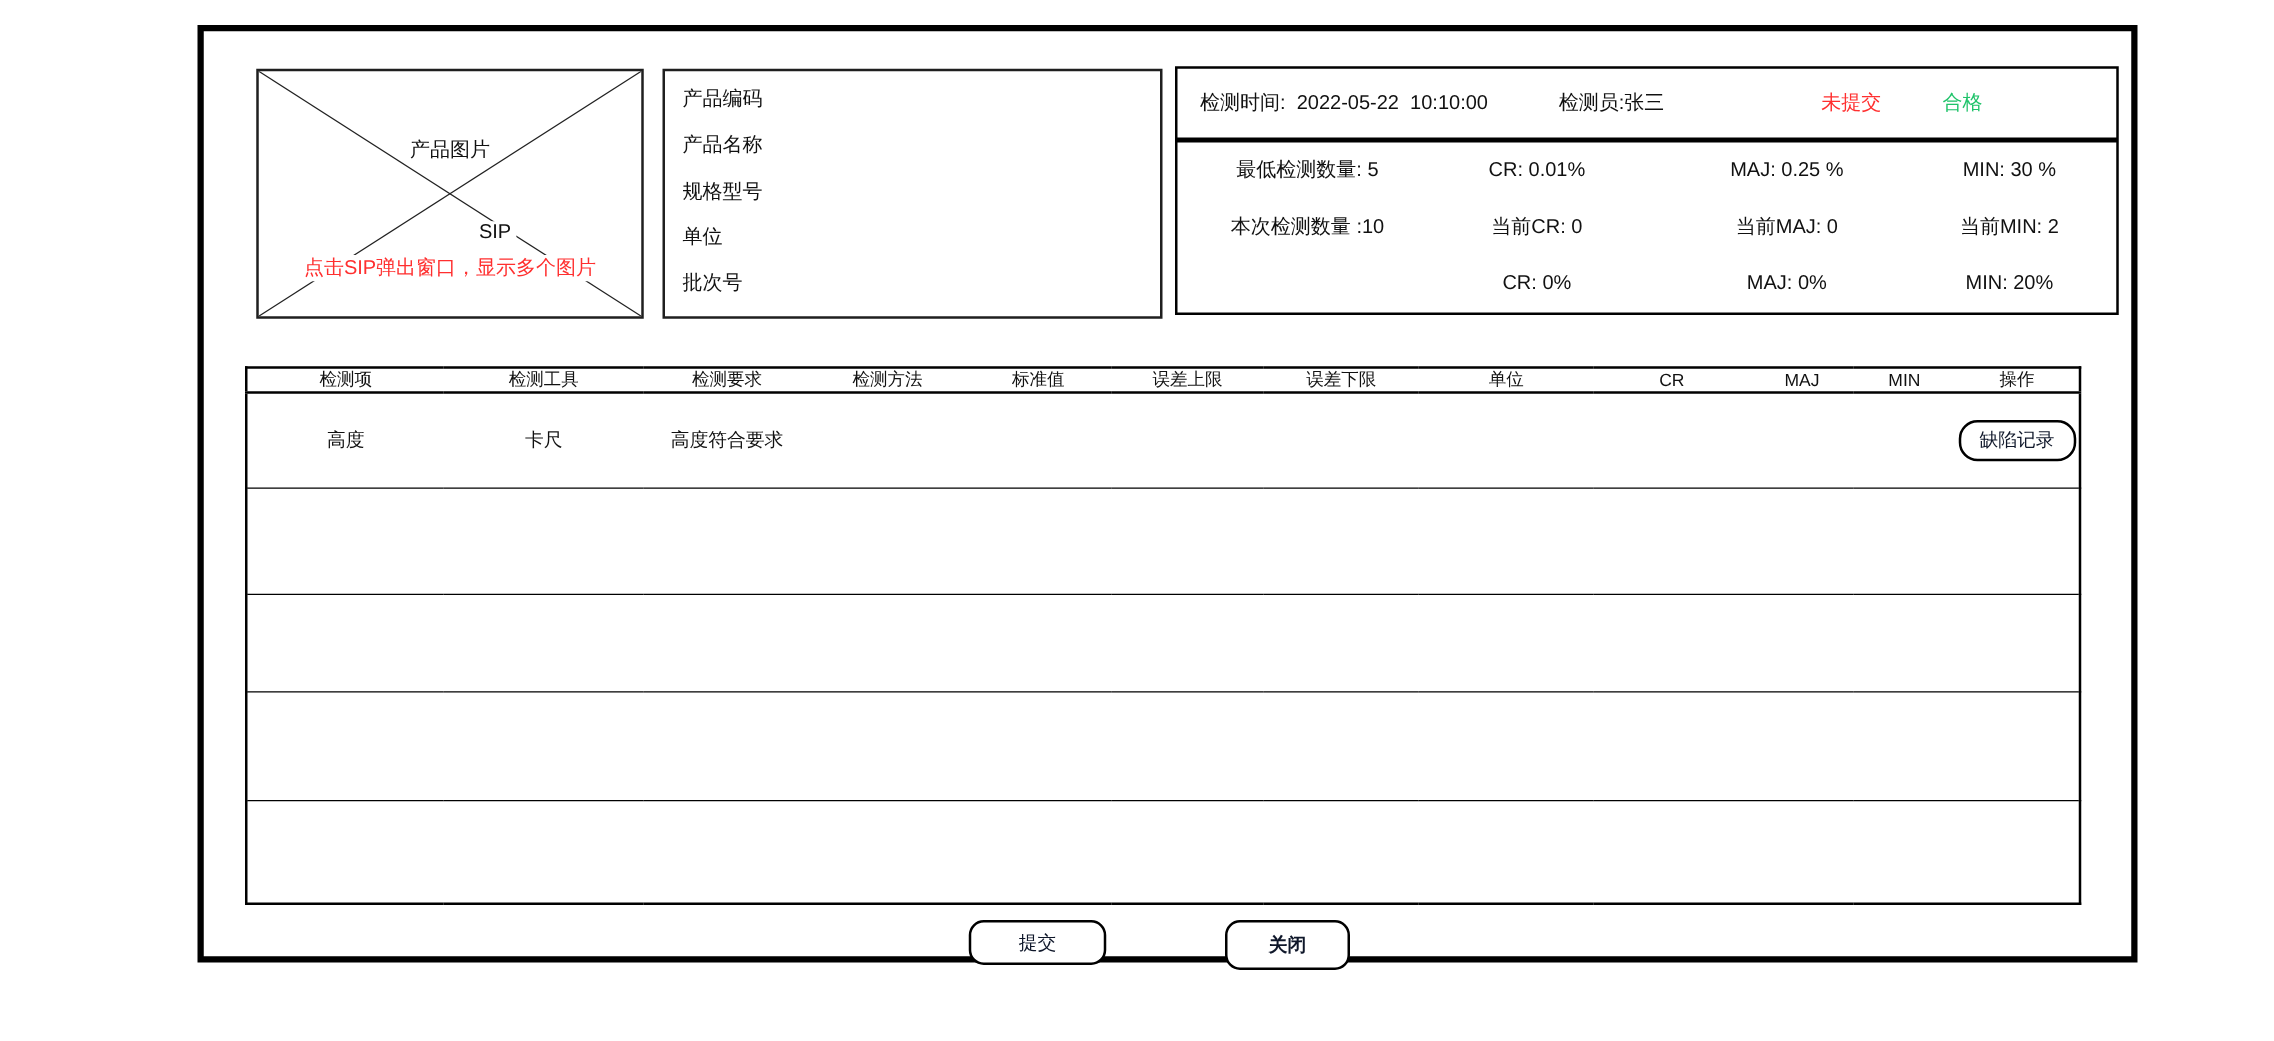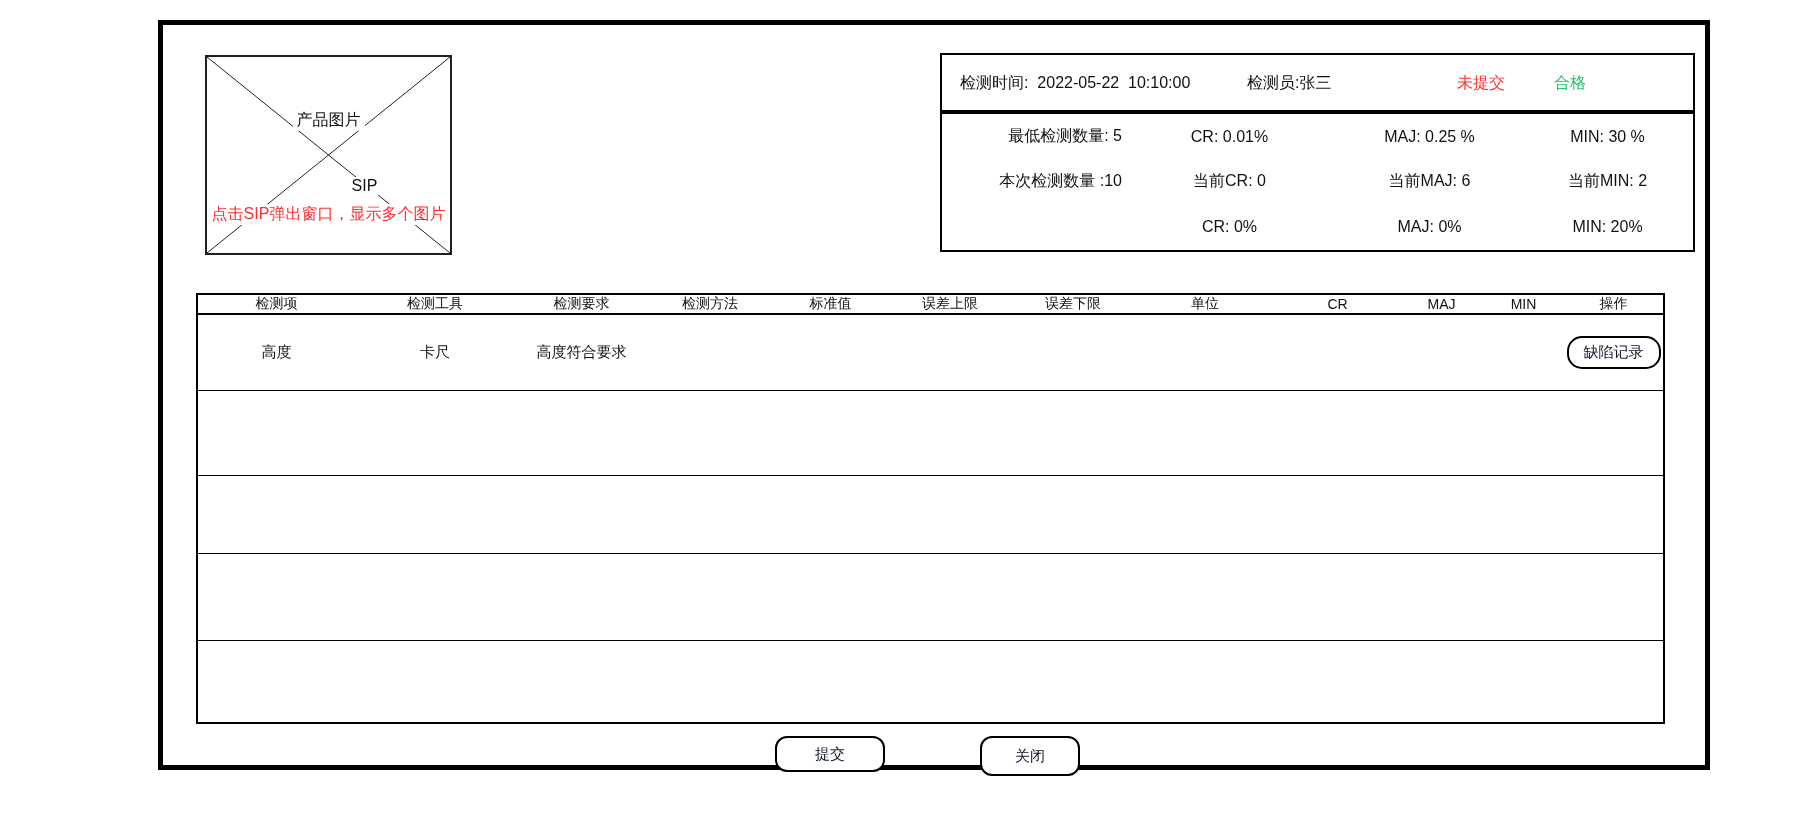--- a/index.html
+++ b/index.html
@@ -7,21 +7,21 @@
     width:1819px; height:833px; background:#ffffff;
     font-family:"Liberation Sans", sans-serif; color:#111;
     position:relative; overflow:hidden;
   }
   .window {
     position:absolute; left:158px; top:20px; width:1552px; height:750px;
     border:5px solid #000; background:#fff;
   }
   
   .img-box {
-    position:absolute; left:42px; top:30px; width:247px; height:200px;
+    position:absolute; left:42px; top:30px; width:310px; height:200px;
     border:2px solid #1f1f1f; background:#fff;
   }
   .img-box svg { position:absolute; inset:0; width:100%; height:100%; }
   .img-box .lbl {
     position:absolute; left:50%; transform:translateX(-50%);
     background:#fff; padding:0 4px; font-size:16px; white-space:nowrap;
   }
   .lbl-pic  { top:27%; }
   .lbl-sip  { top:61%;margin-left:36px; }
   .lbl-note { top:75%; color:var(--red); font-size:15px; }
@@ -44,21 +44,21 @@
   .t-unsubmit   { left:515px; color:var(--red); }
   .t-qualified  { left:612px; color:var(--green); }
   
   .stats-panel {
     position:absolute; left:777px; top:87px; width:755px; height:140px;
     border:2px solid #000; background:#fff;
     display:grid; grid-template-columns:180px 215px 185px 1fr;
     grid-template-rows:repeat(3, 1fr); align-items:center;
   }
   .stats-panel .cell { font-size:16px; text-align:center; white-space:pre; }
-  .stats-panel .cell.c0 { text-align:right; padding-left:28px; }
+  .stats-panel .cell.c0 { text-align:center; padding-left:28px; }
   
   table.grid {
     position:absolute; left:33px; top:268px; width:1467px;
     border-collapse:collapse; table-layout:fixed;
     border:2px solid #000; background:#fff;
   }
   table.grid th {
     height:18px; font-size:14px; font-weight:normal;
     border-bottom:2px solid #000000; text-align:center; vertical-align:middle;
     overflow:visible; white-space:nowrap;
@@ -73,54 +73,61 @@
   tr.row-4 td { height:87px; border-bottom:1.5px solid #000; }
   tr.row-5 td { height:83px; }
   
   .btn {
     background:#fff; border:2px solid #000; cursor:pointer;
     font-family:"Liberation Sans", sans-serif; color:#0f172a;
     display:inline-flex; align-items:center; justify-content:center;
   }
   .btn-defect { width:94px; height:33px; border-radius:15px; font-size:15px; }
   .btn-submit { position:absolute; left:612px; top:711px; width:110px; height:36px; border-radius:12px; font-size:15px; }
-  .btn-close  { position:absolute; left:817px; top:711px; width:100px; height:40px; border-radius:12px; font-size:15px; }
+  .btn-close  { position:absolute; left:817px; top:711px; width:100px; height:40px; border-radius:12px; font-size:15px;font-weight:bold; }
   :root { --red:#ff2f2f; --green:#1fc36a; }
 </style>
 </head>
 <body>
 
 <div class="window">
 
   <div class="img-box">
     <svg viewBox="0 0 100 100" preserveAspectRatio="none">
       <line x1="0" y1="0" x2="100" y2="100" stroke="#222" stroke-width="1" vector-effect="non-scaling-stroke"></line>
       <line x1="100" y1="0" x2="0" y2="100" stroke="#222" stroke-width="1" vector-effect="non-scaling-stroke"></line>
     </svg>
     <span class="lbl lbl-pic">产品图片</span>
     <span class="lbl lbl-sip">SIP</span>
     <span class="lbl lbl-note">点击SIP弹出窗口，显示多个图片</span>
   </div>
 
+  <div class="info-box">
+    <div class="field">产品编码</div>
+    <div class="field">产品名称</div>
+    <div class="field">规格型号</div>
+    <div class="field">单位</div>
+    <div class="field">批次号</div>
+  </div>
 
   <div class="time-panel">
     <span class="t-time">检测时间:  2022-05-22  10:10:00</span>
     <span class="t-inspector">检测员:张三</span>
     <span class="t-unsubmit">未提交</span>
     <span class="t-qualified">合格</span>
   </div>
 
   <div class="stats-panel">
     <div class="cell c0">最低检测数量: 5</div>
     <div class="cell">CR: 0.01%</div>
     <div class="cell">MAJ: 0.25 %</div>
     <div class="cell">MIN: 30 %</div>
     <div class="cell c0">本次检测数量 :10</div>
     <div class="cell">当前CR: 0</div>
-    <div class="cell">当前MAJ: 6</div>
+    <div class="cell">当前MAJ: 0</div>
     <div class="cell">当前MIN: 2</div>
     <div class="cell c0"></div>
     <div class="cell">CR: 0%</div>
     <div class="cell">MAJ: 0%</div>
     <div class="cell">MIN: 20%</div>
   </div>
 
   <table class="grid">
     <colgroup>
       <col style="width:158px">

